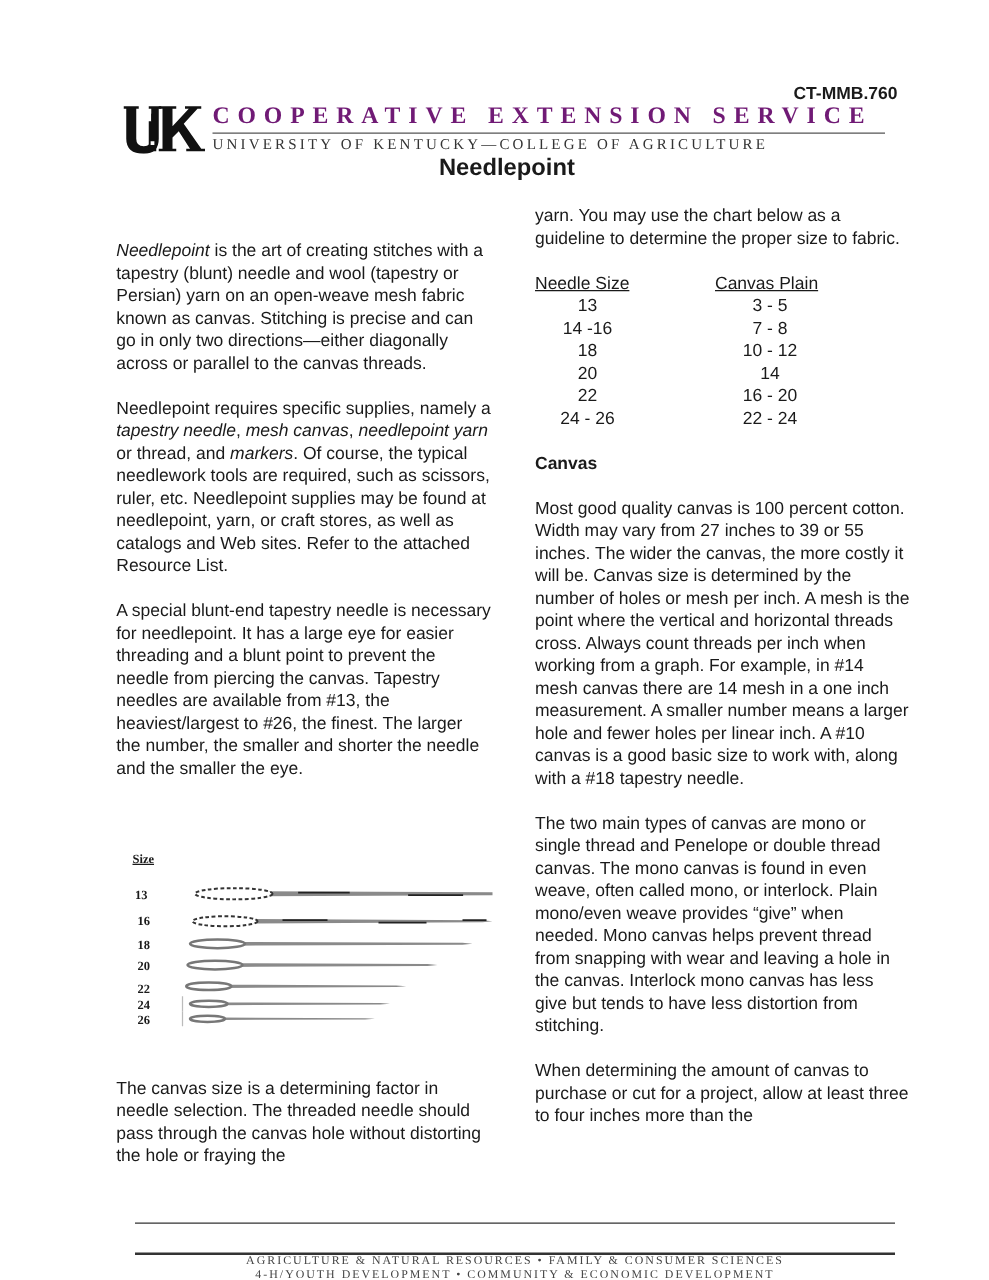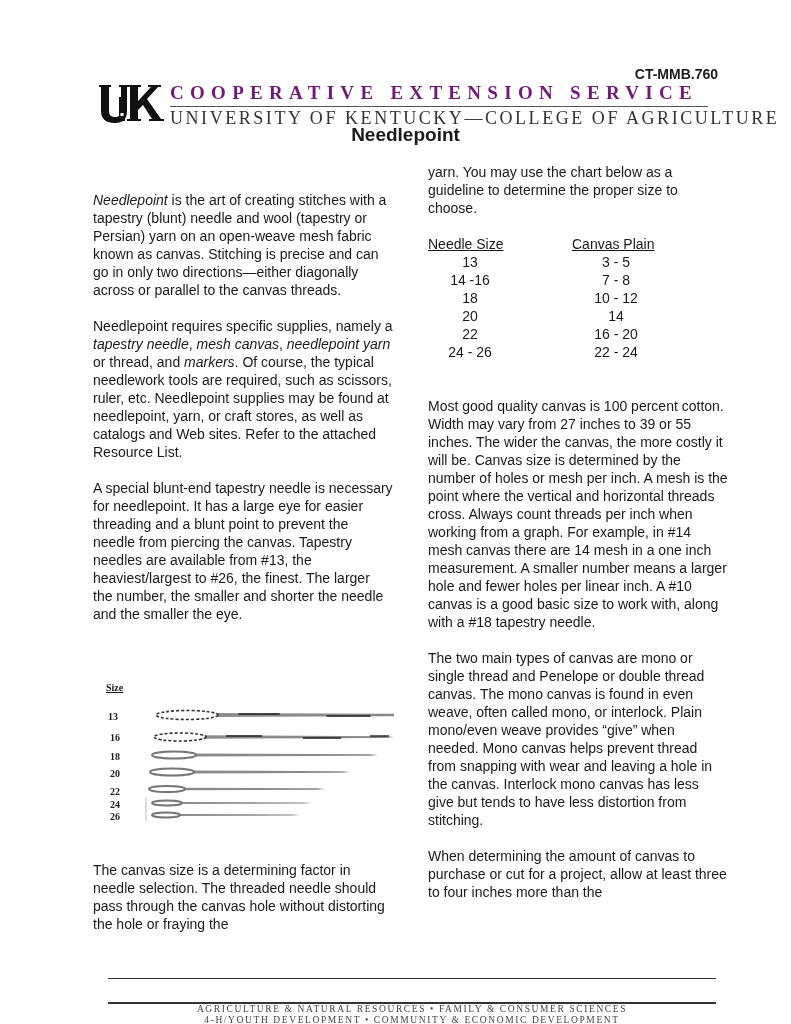--- a/index.html
+++ b/index.html
@@ -6,21 +6,21 @@
   body { width: 791px; height: 1024px; position: relative; overflow: hidden; color: #1a1a1a;
          font-family: "Liberation Sans", sans-serif; }
   .doc-code { position: absolute; top: 66px; left: 620px; width: 98px; text-align: right;
               font-size: 14px; font-weight: bold; }
   .uk-logo { position: absolute; top: 83px; left: 97px; width: 70px; height: 40px; }
   .uk-logo svg { display: block; }
   .ces { position: absolute; top: 82px; left: 170px; width: 540px; font-family: "Liberation Serif", serif;
          font-size: 19px; letter-spacing: 6.3px; font-weight: bold; white-space: nowrap; color: #701a75; }
   .header-rule { position: absolute; top: 106px; left: 170px; width: 538px; height: 1px; background: #555; }
   .uky { position: absolute; top: 108px; left: 170px; width: 540px; font-family: "Liberation Serif", serif;
-         font-size: 18px; letter-spacing: 2.55px; white-space: nowrap; color: #333; }
+         font-size: 12px; letter-spacing: 2.55px; white-space: nowrap; color: #333; }
   .title { position: absolute; top: 124px; left: 0; width: 811px; text-align: center; font-size: 19px;
            font-weight: bold; }
   .col { position: absolute; font-size: 14px; line-height: 18px; }
   .col-left { left: 93px; top: 163px; width: 300px; margin-top: 28px; }
   .col-right { left: 428px; top: 163px; width: 300px; }
   .col p { margin: 0; }
   .col .gap { height: 18px; }
   .col h3 { margin: 0; font-size: 14px; font-weight: bold; line-height: 18px; }
   .size-table { display: grid; grid-template-columns: 144px 120px; }
   .size-table .th { text-decoration: underline; }
@@ -120,39 +120,40 @@
       <line x1="42" x2="42" y1="115" y2="127" stroke="#bbb" stroke-width="1"></line>
       <line x1="42" x2="42" y1="127" y2="139" stroke="#bbb" stroke-width="1"></line>
     </svg>
 </div>
 
 <div class="col col-left-bottom">
   <p>The canvas size is a determining factor in needle selection.  The threaded needle should pass through the canvas hole without distorting the hole or fraying the</p>
 </div>
 
 <div class="col col-right">
-  <p>yarn. You may use the chart below as a guideline to determine the proper size to choose.</p>
+  <p>yarn. You may use the chart below as a guideline to determine the proper size to fabric.</p>
   <div class="gap"></div>
   <div class="size-table">
     <div class="th">Needle Size</div>
     <div class="th">Canvas Plain</div>
     <div class="c1">13</div>
     <div class="c2">3 - 5</div>
     <div class="c1">14 -16</div>
     <div class="c2">7 - 8</div>
     <div class="c1">18</div>
     <div class="c2">10 - 12</div>
     <div class="c1">20</div>
     <div class="c2">14</div>
     <div class="c1">22</div>
     <div class="c2">16 - 20</div>
     <div class="c1">24 - 26</div>
     <div class="c2">22 - 24</div>
   </div>
   <div class="gap"></div>
+  <h3>Canvas</h3>
   <div class="gap"></div>
   <p>Most good quality canvas is 100 percent cotton.  Width may vary from 27 inches to 39 or 55 inches.  The wider the canvas, the more costly it will be.  Canvas size is determined by the number of holes or mesh per inch.  A mesh is the point where the vertical and horizontal threads cross. Always count threads per inch when working from a graph. For example, in #14 mesh canvas there are 14 mesh in a one inch measurement.  A smaller number means a larger hole and fewer holes per linear inch.  A #10 canvas is a good basic size to work with, along with a #18 tapestry needle.</p>
   <div class="gap"></div>
   <p>The two main types of canvas are mono or single thread and Penelope or double thread canvas.  The mono canvas is found in even weave, often called mono, or interlock.  Plain mono/even weave provides “give” when needed.  Mono canvas helps prevent thread from snapping with wear and leaving a hole in the canvas.  Interlock mono canvas has less give but tends to have less distortion from stitching.</p>
   <div class="gap"></div>
   <p>When determining the amount of canvas to purchase or cut for a project, allow at least three to four inches more than the</p>
 </div>
 
 <div class="footer-rule-top"></div>
 <div class="footer-line l1">AGRICULTURE &amp; NATURAL RESOURCES • FAMILY &amp; CONSUMER SCIENCES</div>

